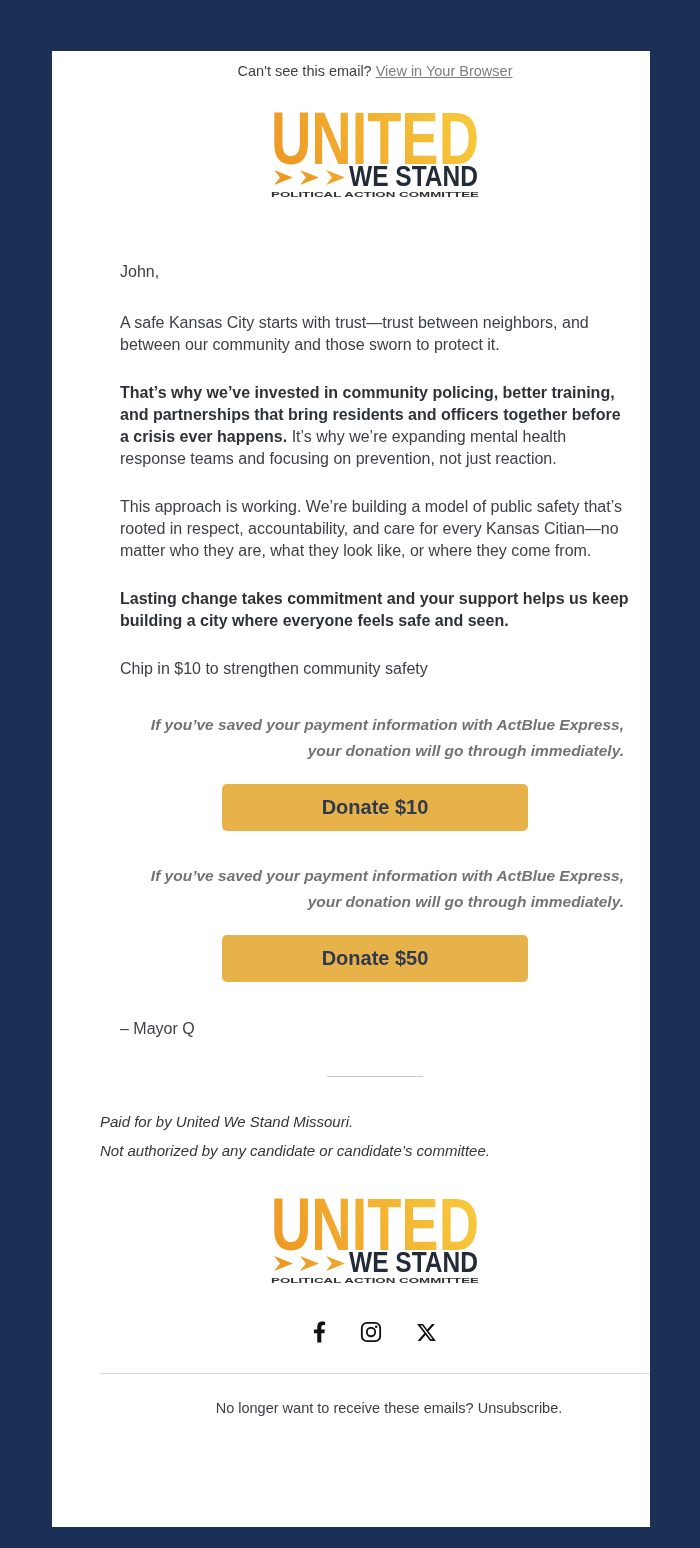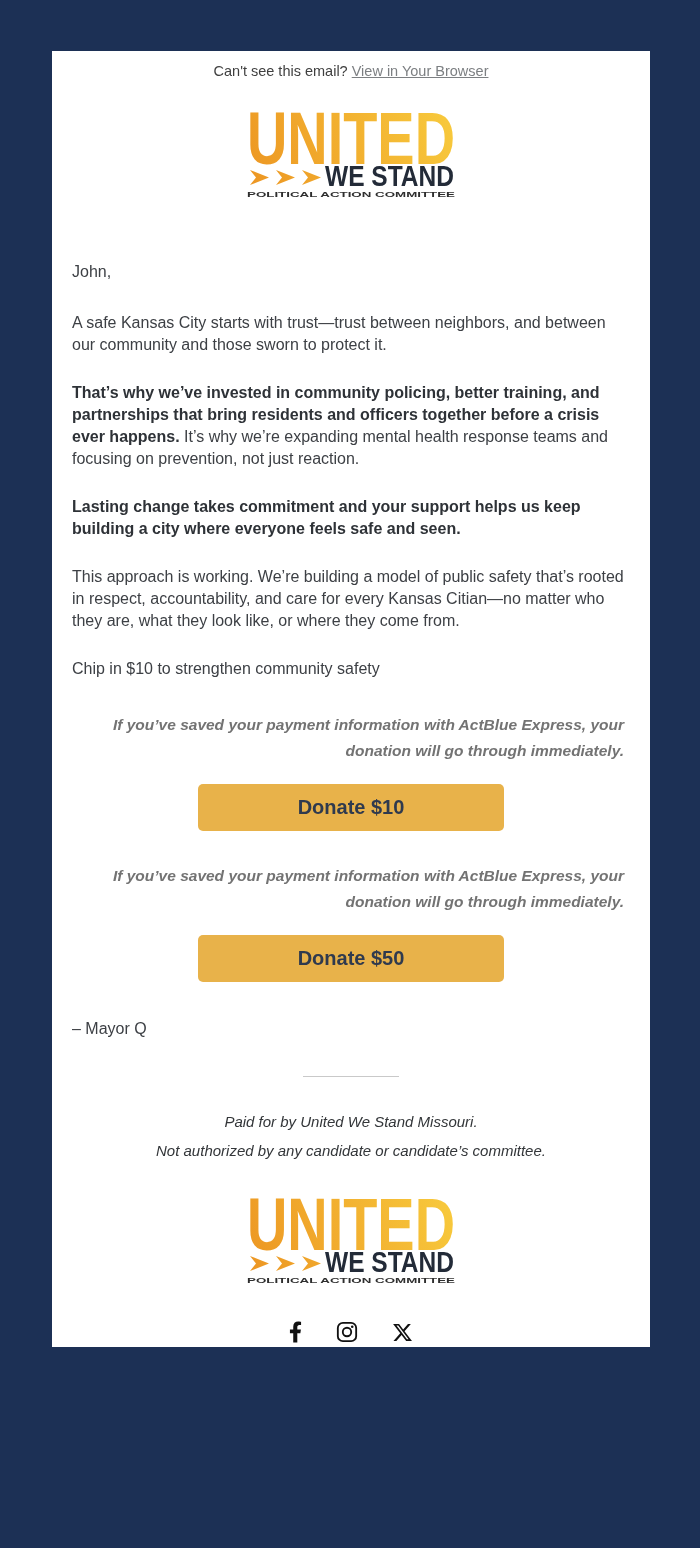--- a/index.html
+++ b/index.html
@@ -3,23 +3,24 @@
 <meta charset="utf-8">
 <style>
   * { box-sizing: border-box; margin: 0; padding: 0; }
   html, body { width: 700px; height: 1548px; overflow: hidden; }
   body {
     background: #1C3055;
     font-family: "Liberation Sans", "DejaVu Sans", sans-serif;
     padding: 51px 50px 21px 52px;
   }
   .card {
-    width: 598px; height: 1296px;
+    width: 598px; height: 1476px;
     background: #ffffff;
     overflow: hidden;
+    padding-left: 48px;
   }
   .preheader {
     padding-top: 12px;
     text-align: center;
     font-size: 14.5px;
     color: #3f3f3f;
   }
   .preheader a {
     color: #7c7f82;
     text-decoration: underline;
@@ -42,21 +43,21 @@
     background: #E8B24A; color: #2F3A4E; font-size: 20px; font-weight: bold;
     border-radius: 5px; text-decoration: none; cursor: pointer;
   }
   .ask { font-size: 16px; line-height: 22px; margin-top: 34px; }
   .signoff { font-size: 16px; line-height: 22px; margin-top: 36px; }
   .sep-short {
     width: 96px; border: none; border-top: 1px solid #c9c9c9;
     margin: 36px auto 0;
   }
   .paidfor {
-    text-align: center; font-style: italic; font-size: 15px;
+    text-align: left; font-style: italic; font-size: 15px;
     line-height: 29px; color: #333639; margin-top: 30px;
   }
   .social-row {
     display: flex; justify-content: center; align-items: center;
     gap: 34px; margin-top: 32px;
   }
   .social-row .icon { display: inline-flex; cursor: pointer; }
   .sep-full {
     border: none; border-top: 1px solid #dcdcdc;
     margin: 30px 0 0;
@@ -96,23 +97,23 @@
     </svg>
   </div>
 
   <div class="content">
     <p class="greeting" style="margin-top:58px;">John,</p>
 
     <p class="body-p">A safe Kansas City starts with trust—trust between neighbors, and between our community and those sworn to protect it.</p>
 
     <p class="body-p"><strong>That’s why we’ve invested in community policing, better training, and partnerships that bring residents and officers together before a crisis ever happens.</strong><span> It’s why we’re expanding mental health response teams and focusing on prevention, not just reaction.</span></p>
 
+    <p class="body-p">This approach is working. We’re building a model of public safety that’s rooted in respect, accountability, and care for every Kansas Citian—no matter who they are, what they look like, or where they come from.</p>
+
     <p class="body-p"><strong>Lasting change takes commitment and your support helps us keep building a city where everyone feels safe and seen.</strong></p>
-
-    <p class="body-p">This approach is working. We’re building a model of public safety that’s rooted in respect, accountability, and care for every Kansas Citian—no matter who they are, what they look like, or where they come from.</p>
 
     <p class="body-p" style="margin-bottom:0;">Chip in $10 to strengthen community safety</p>
 
     <p class="express">If you’ve saved your payment information with ActBlue Express, your donation will go through immediately.</p>
 
     <div class="btn-row">
       <a class="donate-btn">Donate $10</a>
     </div>
 
 

